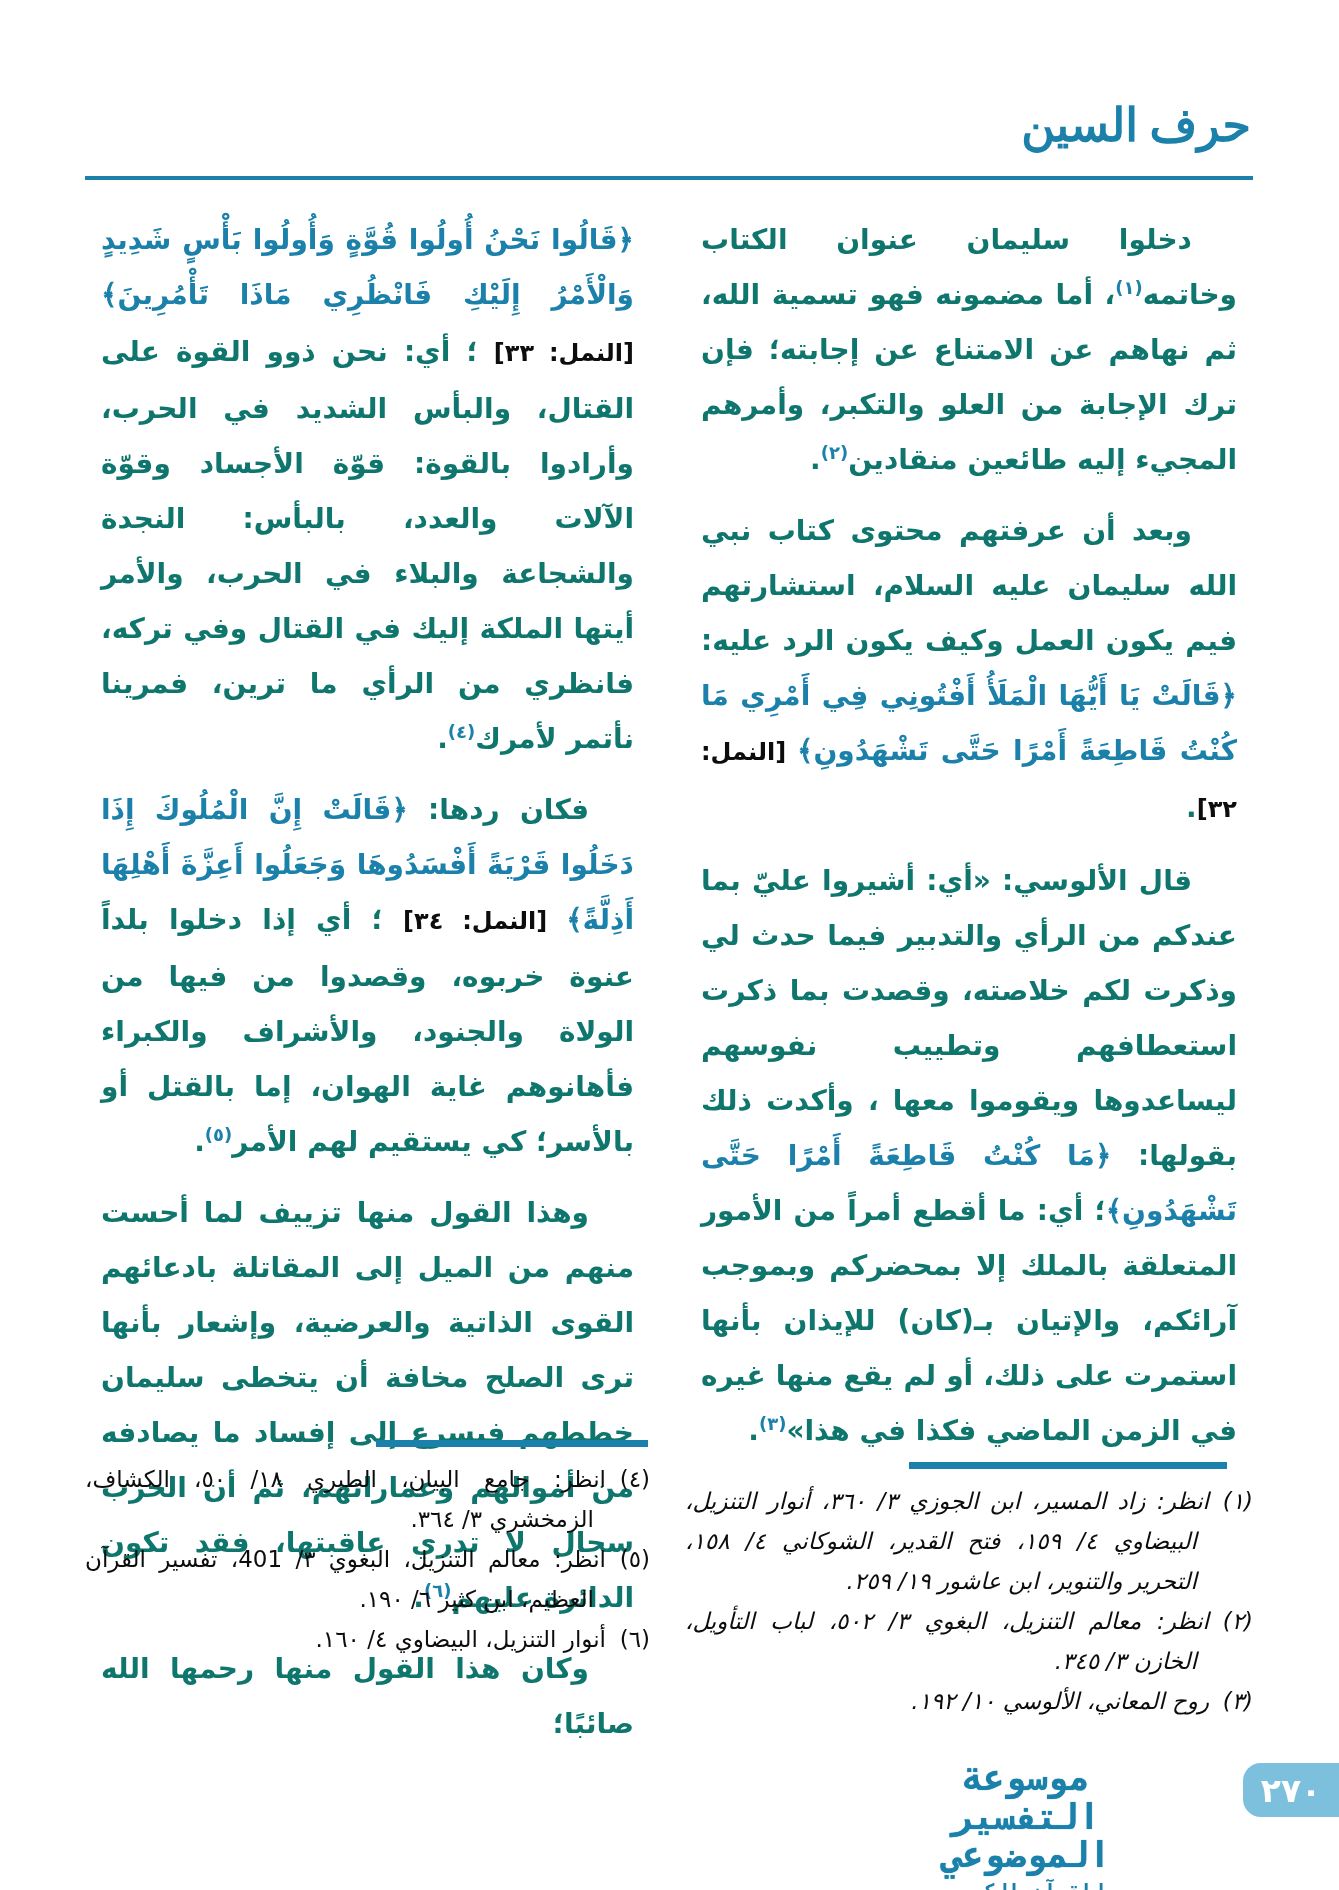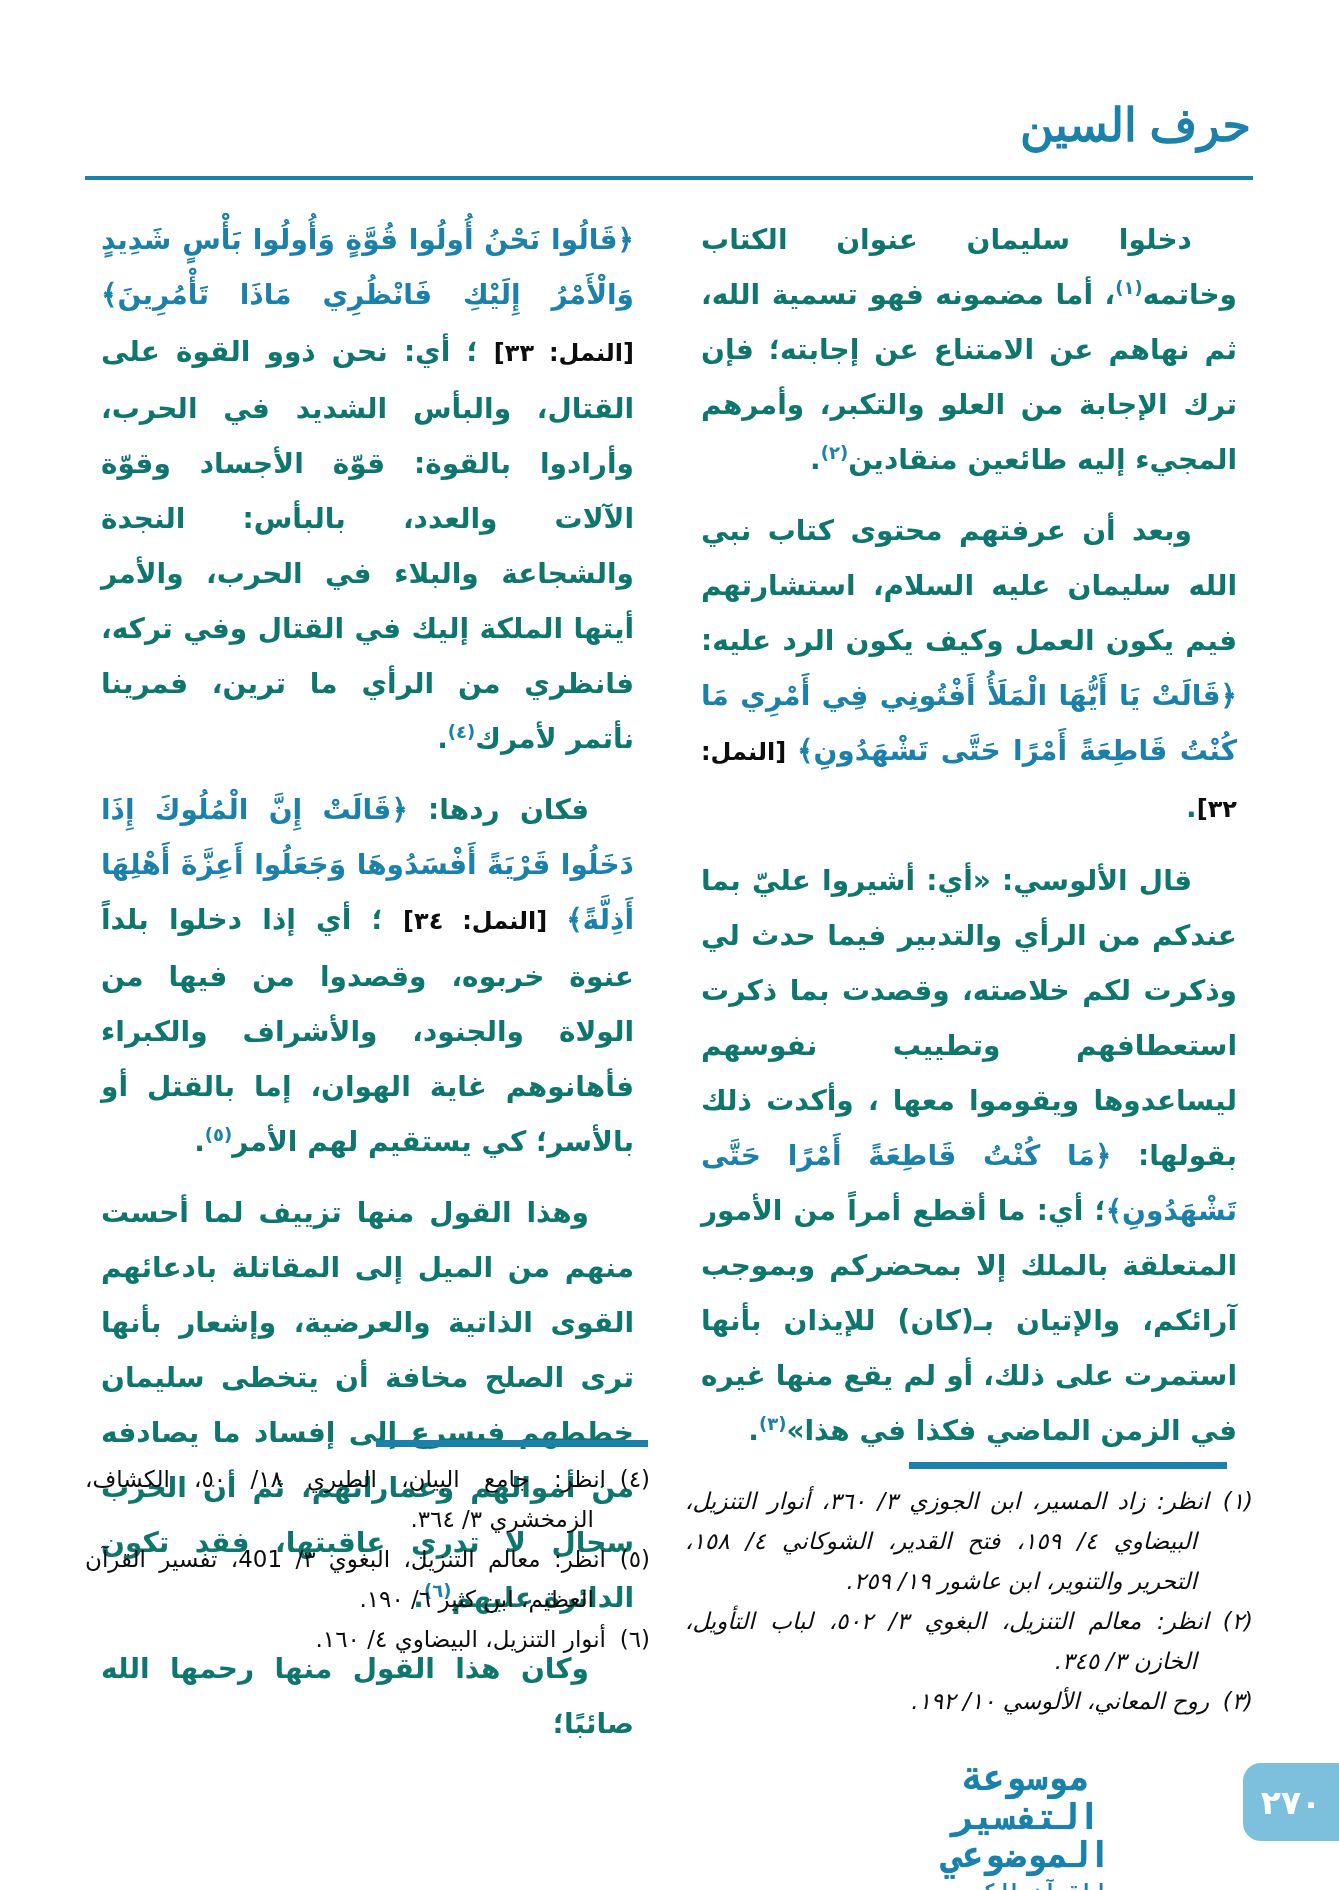--- a/index.html
+++ b/index.html
@@ -6,21 +6,21 @@
   body{
     width:1339px;height:1890px;position:relative;background:#ffffff;
     font-family:"DejaVu Sans", sans-serif;
     direction:rtl;color:#0d0d0d;overflow:hidden;
   }
   :root{--accent:#1b80aa;--badge:#7dc0dd;}
 
   .page-header-title{
     position:absolute;top:98px;right:88px;
     color:var(--accent);font-size:46px;font-weight:bold;
-    font-family:Liberation Sans, sans-serif;letter-spacing:-1px;
+    font-family:Liberation Serif, serif;letter-spacing:-1px;
   }
   .header-rule{
     position:absolute;top:176px;left:85px;width:1168px;height:4px;
     background:var(--accent);
   }
 
   .col{
     position:absolute;top:196px;
     font-size:28px;line-height:55px;font-weight:700;
     text-align:justify;text-justify:inter-word;
@@ -58,21 +58,21 @@
   }
   .footer-logo .logo-main{
     font-size:35px;font-weight:bold;letter-spacing:-2px;
     text-shadow:0 0 1px var(--accent);
   }
   .footer-logo .logo-sub{
     font-size:20px;font-weight:bold;margin-top:4px;letter-spacing:0;
   }
 
   .page-number-badge{
-    position:absolute;right:0;top:1763px;width:96px;height:78px;
+    position:absolute;right:0;top:1763px;width:96px;height:54px;
     background:var(--badge);border-radius:18px 0 0 18px;
     display:flex;align-items:center;justify-content:center;
     color:#ffffff;font-size:33px;font-weight:bold;
   }
 </style>
 </head>
 <body>
 
 <div class="page-header-title">حرف السين</div>
 <div class="header-rule"></div>

